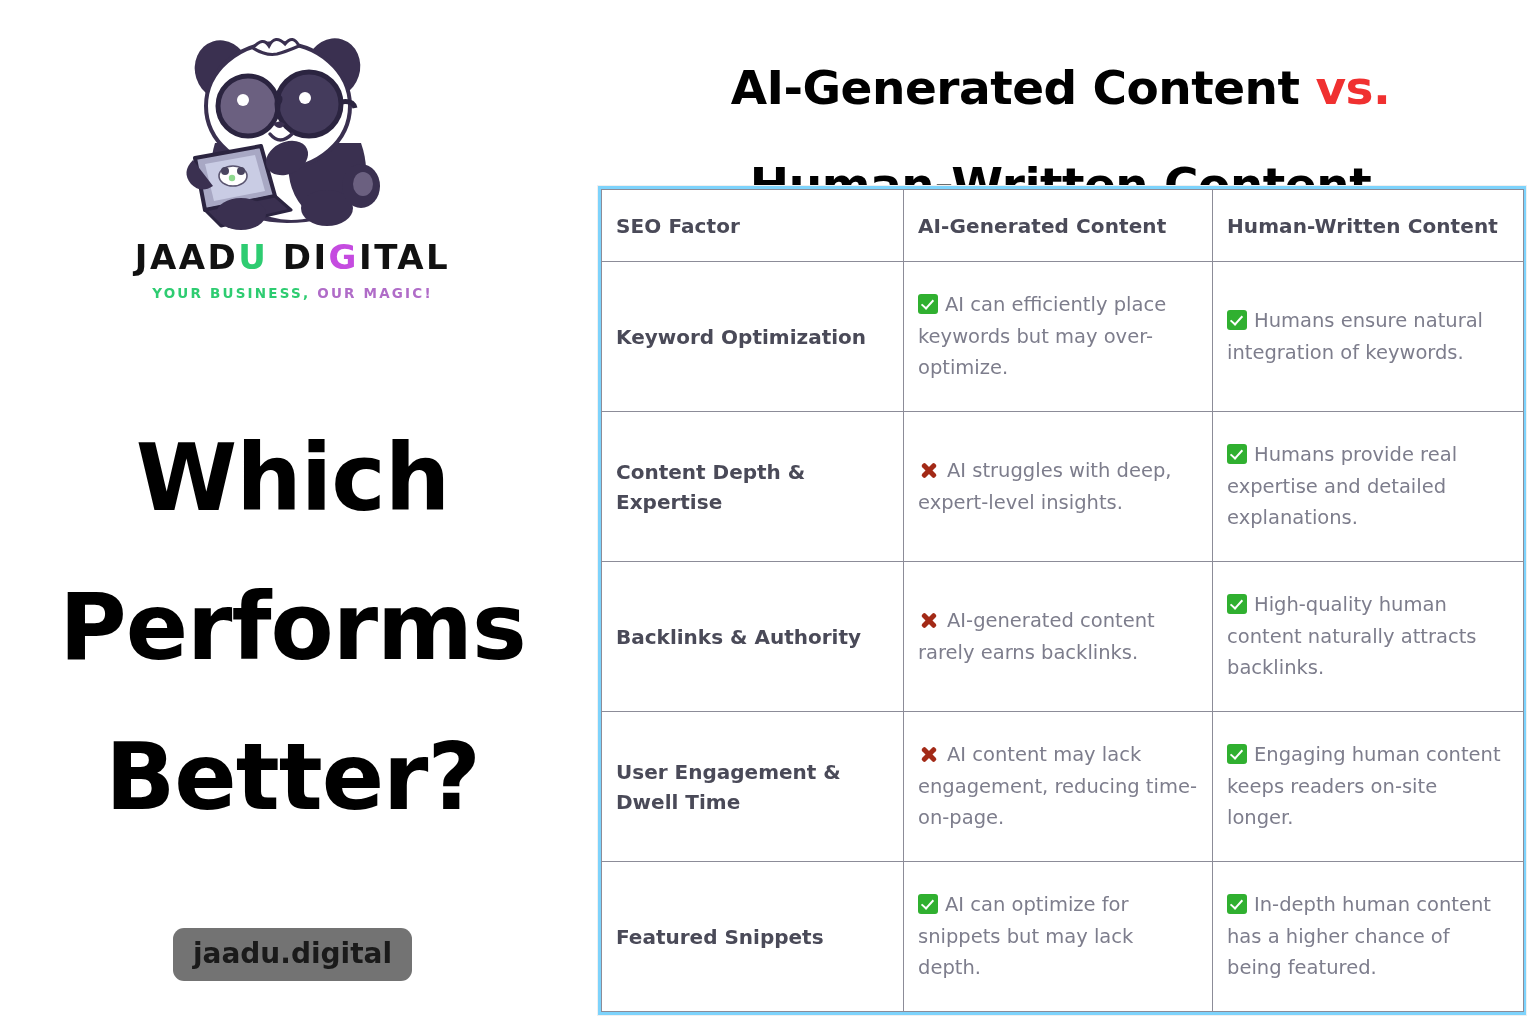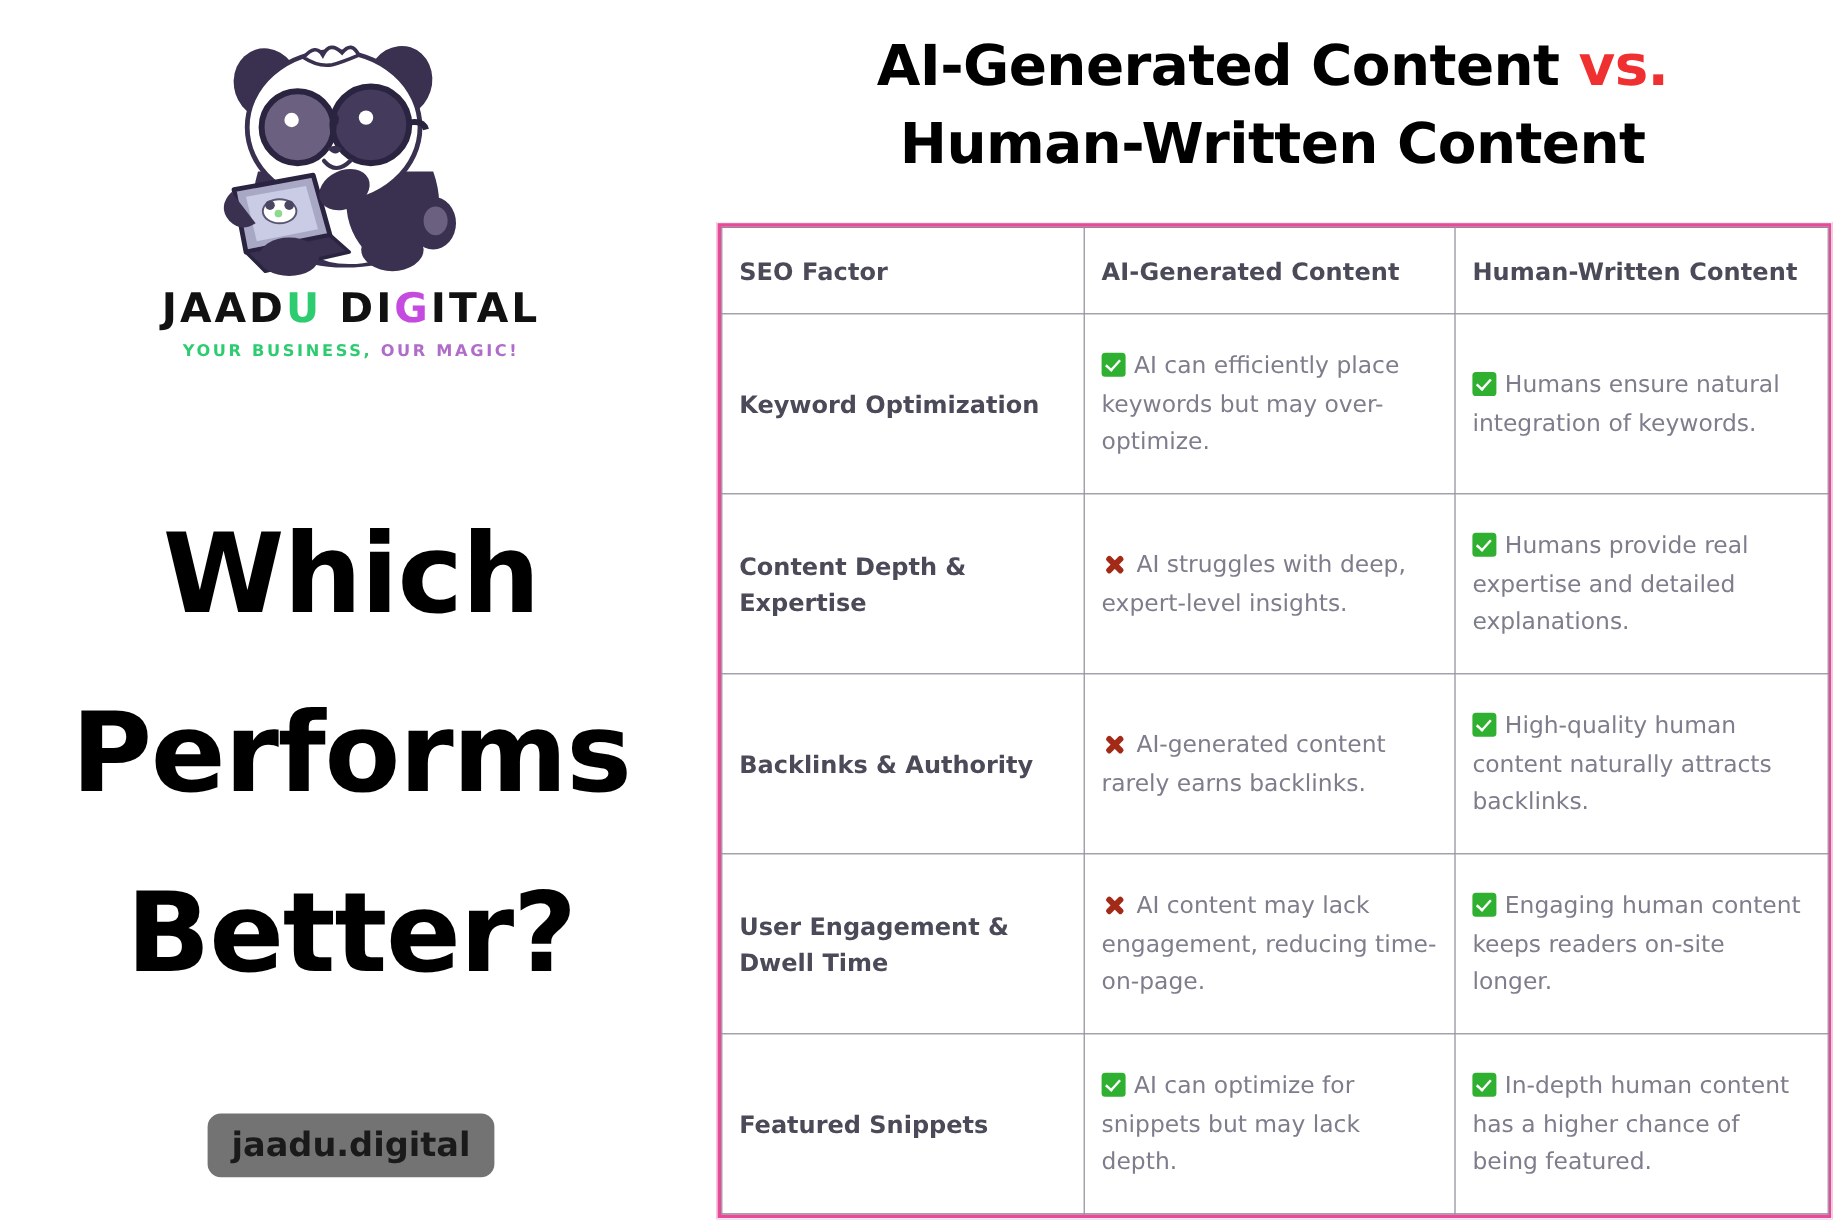--- a/index.html
+++ b/index.html
@@ -108,30 +108,30 @@
     top: 24px;
     width: 951px;
     text-align: center;
     font-family: "DejaVu Sans", sans-serif;
     font-weight: bold;
     font-size: 47px;
     line-height: 1.38;
     color: #000000;
     letter-spacing: -0.5px;
   }
-  #title-block .t-line { display: block; }
+  #title-block .t-line { display: block; margin-top: 32px; }
   #title-block .t-vs { color: #F03030; }
 
   #table-outer {
     position: absolute;
     left: 12px;
     top: 185px;
     width: 930px;
     border: 1px solid #f0f0f0;
-    background: #ec4899;
+    background: #7dd3fc;
     padding: 3px;
     box-sizing: border-box;
   }
 
   table#compare-table {
     width: 100%;
     border-collapse: collapse;
     table-layout: fixed;
     background: #ffffff;
   }

